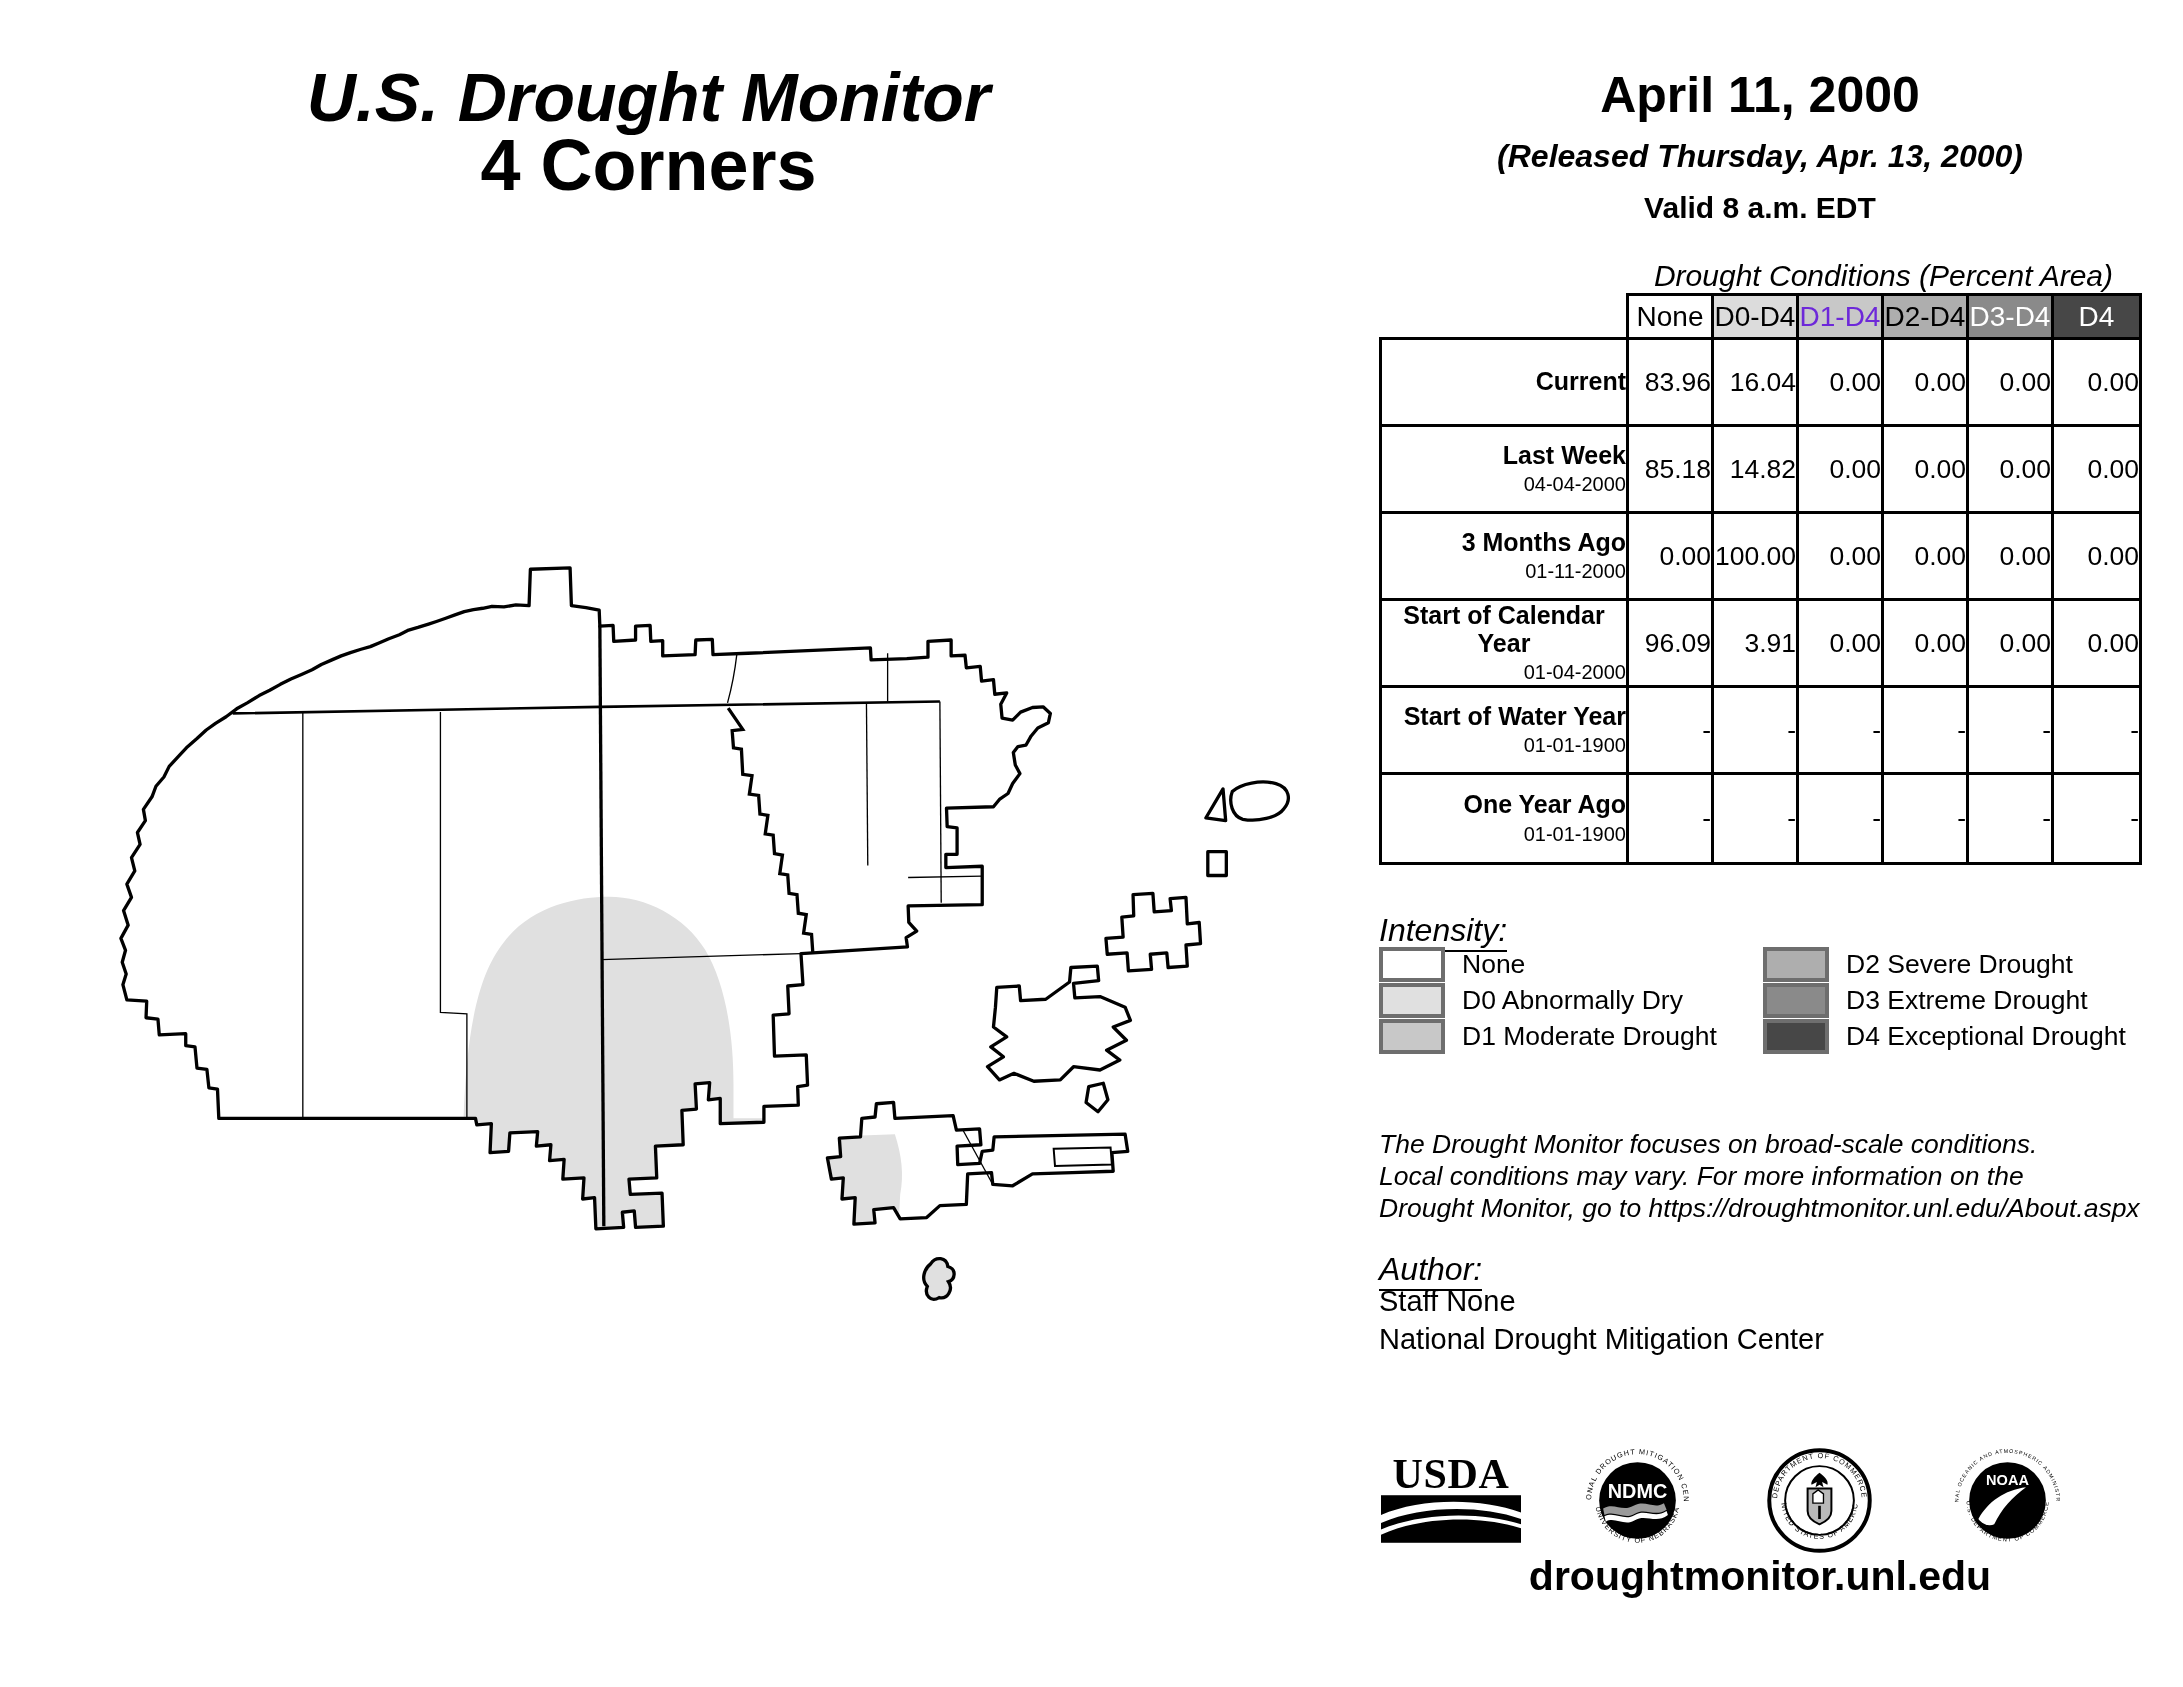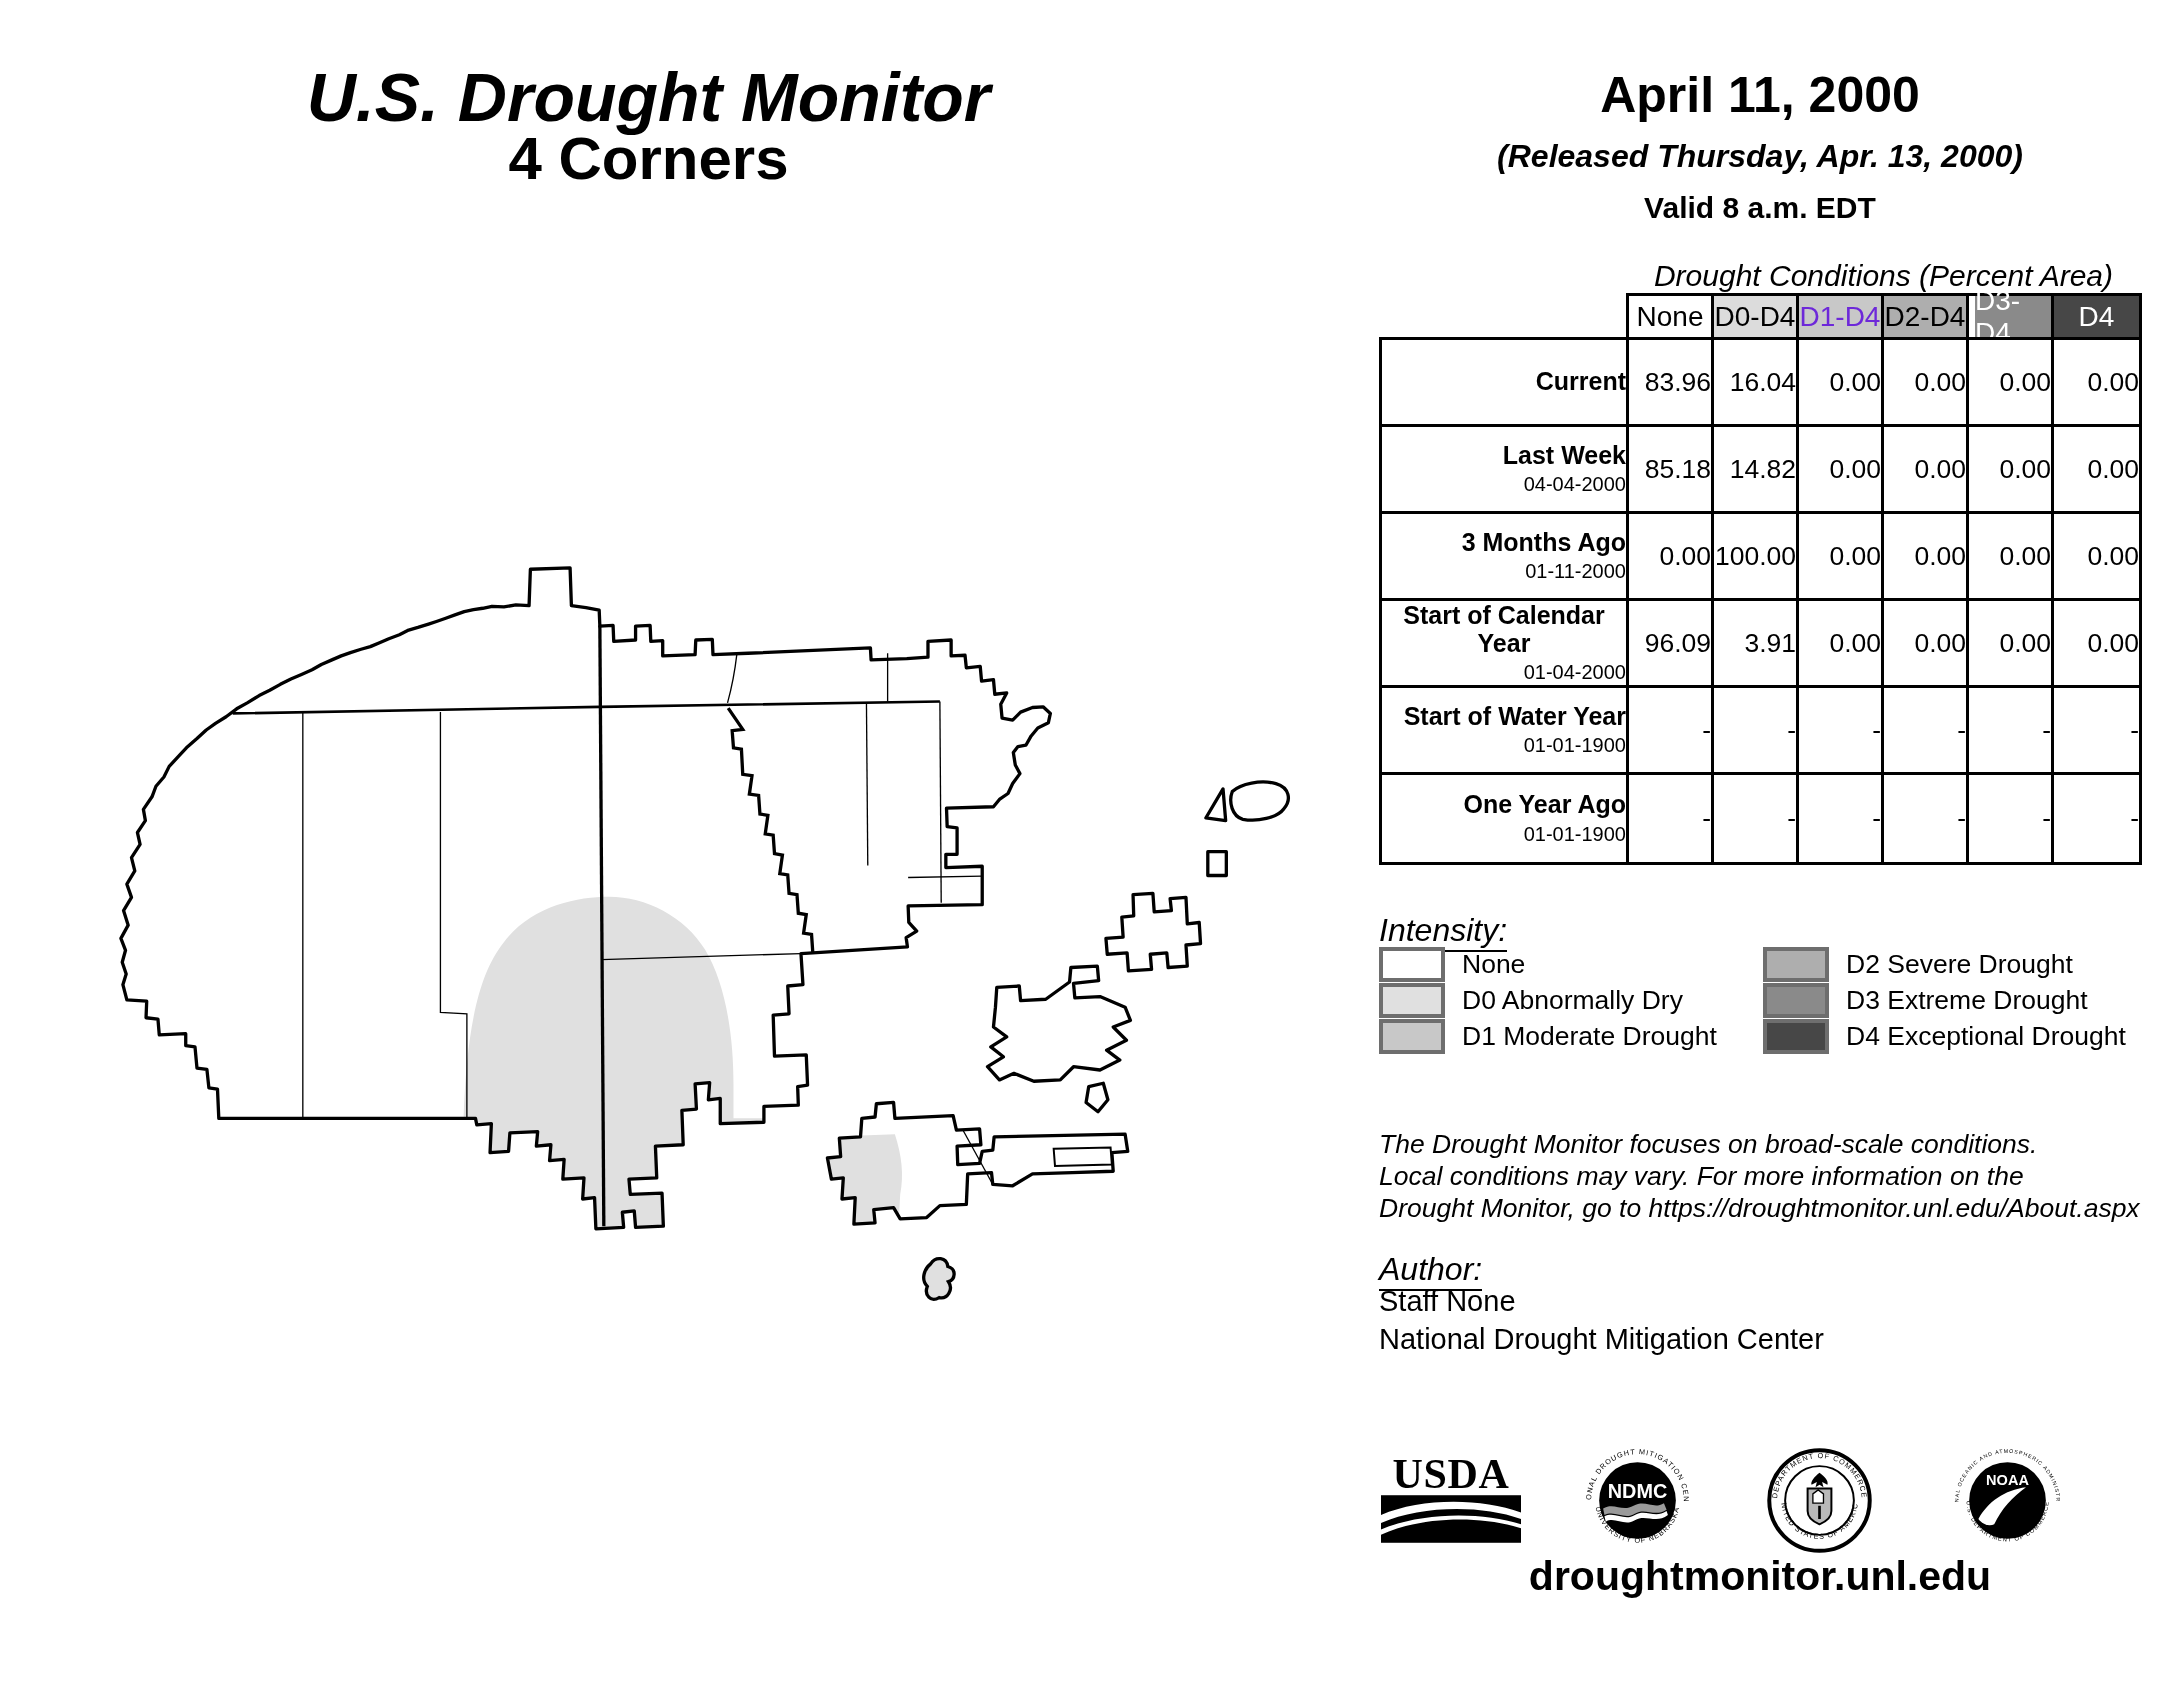--- a/index.html
+++ b/index.html
@@ -3,21 +3,21 @@
 <meta charset="utf-8">
 <style>
   html,body{margin:0;padding:0;}
   body{width:2183px;height:1687px;position:relative;background:#fff;
        font-family:"Liberation Sans",sans-serif;color:#000;overflow:hidden;}
   .abs{position:absolute;}
   
   .map-title{left:0;top:58px;width:1297px;text-align:center;
              font-size:68px;font-weight:bold;font-style:italic;}
   .map-subtitle{left:0;top:124px;width:1297px;text-align:center;
-             font-size:60px;font-weight:bold;}
+             font-size:72px;font-weight:bold;}
   .date-main{left:1383px;top:66px;width:754px;text-align:center;
              font-size:50px;font-weight:bold;}
   .date-released{left:1383px;top:138px;width:754px;text-align:center;
              font-size:32px;font-weight:bold;font-style:italic;}
   .date-valid{left:1383px;top:191px;width:754px;text-align:center;
              font-size:30px;font-weight:bold;}
   .tbl-caption{left:1628px;top:259px;width:511px;text-align:center;
              font-size:30px;font-style:italic;}
   
   .tbl-header{left:1626px;top:293px;display:grid;
@@ -103,21 +103,21 @@
   <path stroke="#000" stroke-width="5" d="M1346,1070 C1354,1058 1370,1060 1372,1074 C1386,1078 1383,1094 1373,1097 C1381,1109 1371,1124 1359,1121 C1346,1129 1336,1117 1341,1104 C1331,1094 1336,1078 1346,1070 Z" fill="#e0e0e0"></path>
 </svg>
 
 <div class="abs tbl-caption">Drought Conditions (Percent Area)</div>
 
 <div class="abs tbl-header">
   <div class="hcell" style="background: rgb(255, 255, 255); color: rgb(0, 0, 0);">None</div>
   <div class="hcell" style="background: rgb(220, 220, 220); color: rgb(0, 0, 0);">D0-D4</div>
   <div class="hcell" style="background: rgb(200, 200, 200); color: #6d28d9;">D1-D4</div>
   <div class="hcell" style="background: rgb(174, 174, 174); color: rgb(0, 0, 0);">D2-D4</div>
-  <div class="hcell" style="background: rgb(138, 138, 138); color: rgb(255, 255, 255); margin-left: 6px;">D3-D4</div>
+  <div class="hcell" style="background: rgb(138, 138, 138); color: rgb(255, 255, 255);">D3-D4</div>
   <div class="hcell" style="background: rgb(71, 71, 71); color: rgb(255, 255, 255);">D4</div>
 </div>
 
 <div class="abs tbl-body">
 
   <div class="cell">
       <span class="rowlabel">Current</span>
     </div>
   <div class="cell">83.96</div>
   <div class="cell">16.04</div>

